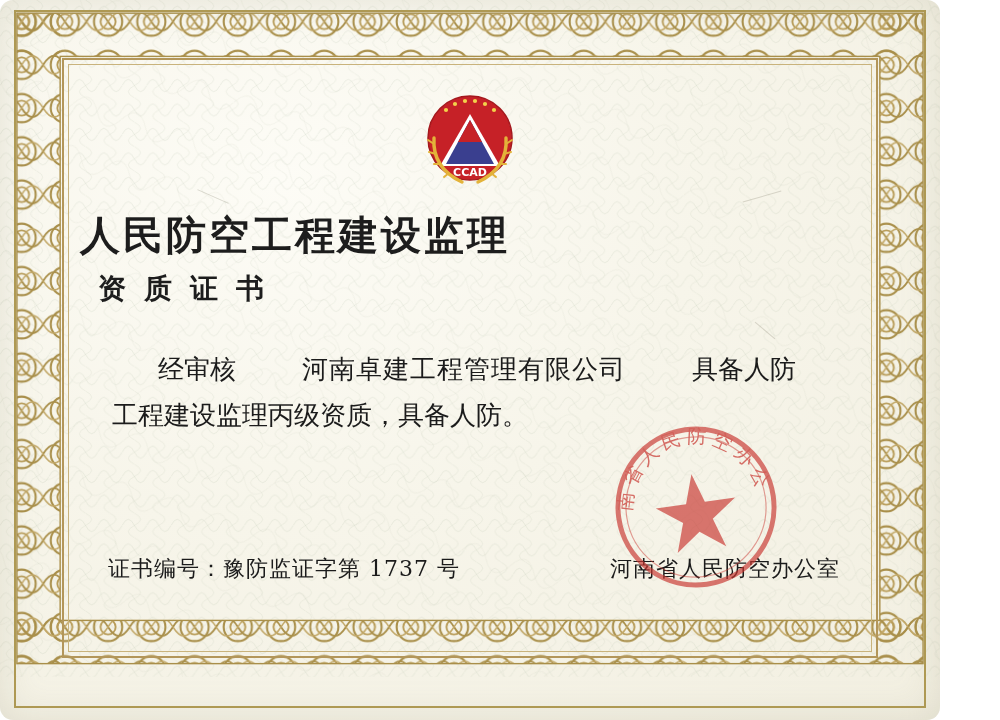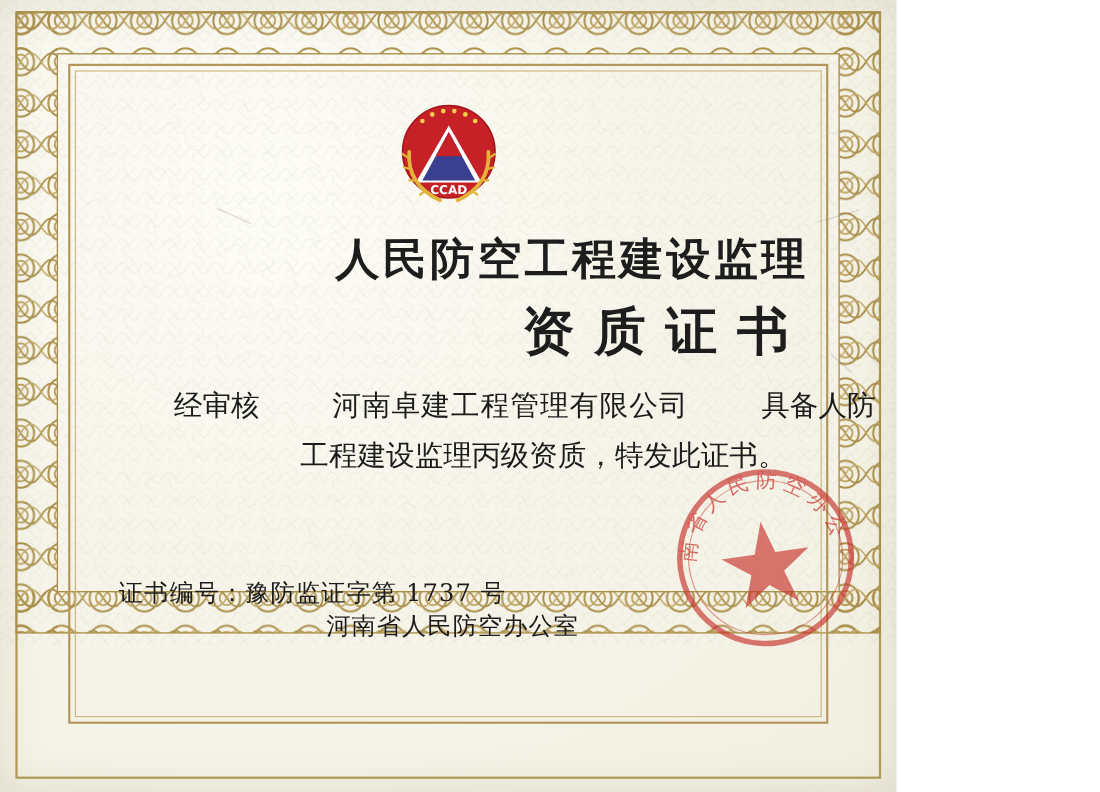--- a/index.html
+++ b/index.html
@@ -10,25 +10,26 @@
   body {
     width: 1000px;
     height: 720px;
     overflow: hidden;
     font-family: "DejaVu Sans", sans-serif;
   }
 
   
   #certificate {
     position: relative;
-    width: 815px;
+    width: 940px;
     height: 720px;
     background:
       radial-gradient(ellipse at 30% 25%, #fdfcf6 0%, #f7f5ea 45%, #f2efe1 100%);
     overflow: hidden;
+    border-radius: 13px;
   }
 
   
   #guilloche {
     position: absolute;
     inset: 0;
     pointer-events: none;
     opacity: .5;
   }
 
@@ -73,46 +74,45 @@
     transform: translateX(-50%);
     width: 120px;
     height: 120px;
   }
 
   
   #title-main, #title-sub {
     position: absolute;
     left: 0;
     right: 0;
-    text-align: right;
+    text-align: left;
     color: #1d1d1d;
     font-family: "DejaVu Serif", serif;
     font-weight: bold;
   }
   #title-main {
     top: 134px;
     font-size: 40px;
     letter-spacing: 3px;
   }
   #title-sub {
     top: 196px;
-    font-size: 47px;
+    font-size: 28px;
     letter-spacing: 18px;
     text-indent: 18px;
   }
 
   
   #body-block {
     position: absolute;
     left: 32px;
     right: 20px;
     top: 272px;
     font-family: "DejaVu Serif", serif;
     color: #1b1b1b;
-    text-align: right;
   }
   .body-line {
     font-size: 26px;
     line-height: 46px;
     white-space: nowrap;
   }
   .body-line .indent { display: inline-block; width: 46px; }
   .body-line .company {
     display: inline-block;
     padding: 0 14px;
@@ -123,21 +123,20 @@
   
   #footer {
     position: absolute;
     left: 28px;
     right: 20px;
     bottom: 56px;
     display: flex;
     justify-content: space-between;
     font-family: "DejaVu Serif", serif;
     color: #1b1b1b;
-    flex-direction: column;
   }
   .footer-col { display: flex; flex-direction: column; gap: 14px; }
   .footer-col.right { align-items: center; text-align: center; }
   .footer-line { font-size: 22px; white-space: nowrap; letter-spacing: 1px; }
 
   
   #seal {
     position: absolute;
     left: 596px;
     top: 412px;
@@ -248,21 +247,21 @@
       </svg>
     </div>
 
     <div id="title-main">人民防空工程建设监理</div>
     <div id="title-sub">资质证书</div>
 
     <div id="body-block">
       <div class="body-line">
         <span class="indent"></span><span>经审核</span><span class="gap-sm"></span><span class="company">河南卓建工程管理有限公司</span><span class="gap-sm"></span><span>具备人防</span>
       </div>
-      <div class="body-line">工程建设监理丙级资质，特发此证书。</div>
+      <div class="body-line">工程建设监理丙级资质，具备人防。</div>
     </div>
 
     <div id="footer">
       <div class="footer-col left">
         <div class="footer-line">证书编号：豫防监证字第 1737 号</div>
       </div>
       <div class="footer-col right">
         <div class="footer-line">河南省人民防空办公室</div>
       </div>
     </div>

